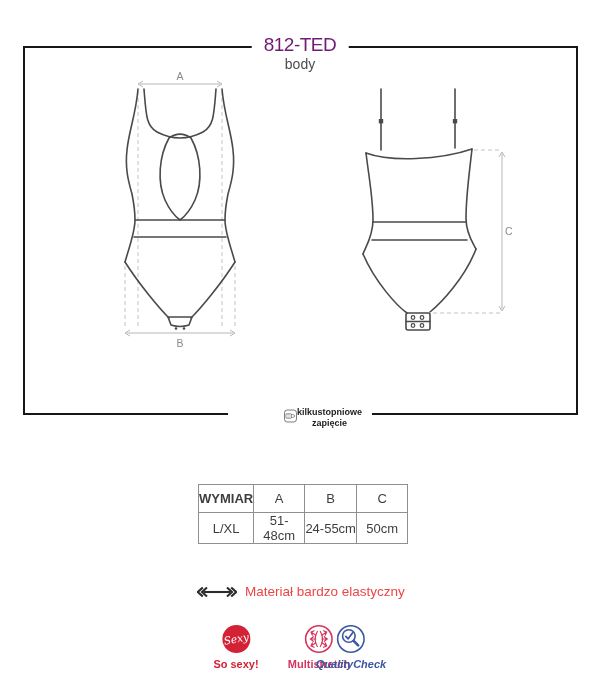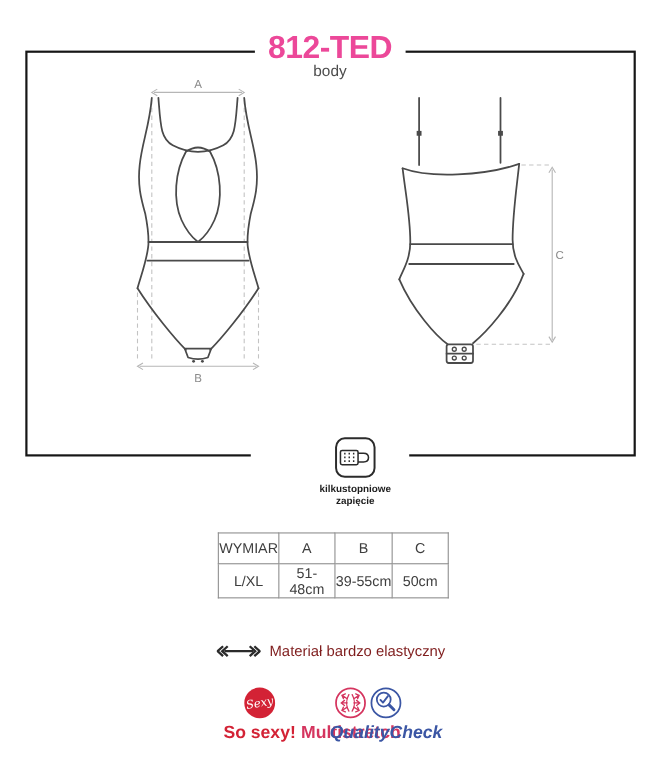--- a/index.html
+++ b/index.html
@@ -6,54 +6,54 @@
   #page{position:relative;width:600px;height:693px;background:#ffffff;
         font-family:"Liberation Sans",sans-serif;overflow:hidden;}
 
   
   #frame{position:absolute;left:23px;top:46px;width:551px;height:365px;
          border:2px solid #161616;z-index:0;}
 
   
   .title-block{position:absolute;left:300px;top:31px;transform:translateX(-50%);
                background:#fff;padding:0 12px;text-align:center;z-index:2;}
-  .title-block .title{font-size:29px;font-weight:bold;color:#ec4899;
+  .title-block .title{font-size:19px;font-weight:normal;color:#701a75;
                       letter-spacing:-0.5px;line-height:27px;white-space:nowrap;}
   .title-block .subtitle{font-size:14px;color:#4c4c4c;line-height:12px;}
 
   .drawing{position:absolute;z-index:1;}
   #front-view{left:115px;top:70px;}
   #back-view{left:355px;top:82px;}
 
   
   .features{position:absolute;left:300px;top:397px;transform:translateX(-50%);
             display:flex;gap:26px;background:#fff;padding:0 10px;z-index:2;}
-  .feature{display:flex;flex-direction:column;align-items:center;width:78px;margin-left:46px;}
+  .feature{display:flex;flex-direction:row;align-items:center;width:78px;margin-left:46px;}
   .feature .flabel{margin-top:4px;font-size:9px;font-weight:bold;color:#1d1d1d;
                    text-align:center;line-height:1.25;}
 
   
   table.size-table{position:absolute;left:198px;top:484px;border-collapse:collapse;z-index:1;}
   .size-table th,.size-table td{border:1px solid #8f8f8f;text-align:center;
        font-weight:400;font-size:13px;color:#3e3e3e;padding:0;}
   .size-table th{height:27px;}
   .size-table td{height:30px;}
-  .size-table .c0{width:54px;} .size-table .c1{width:50px;}
+  .size-table .c0{width:54px;font-weight:bold;} .size-table .c1{width:50px;}
   .size-table .c2{width:51px;} .size-table .c3{width:50px;}
 
   
   .material{position:absolute;left:197px;top:584px;display:flex;align-items:center;
             gap:8px;z-index:1;}
-  .material .mlabel{font-size:13.5px;color:#7f1d1d;}
+  .material .mlabel{font-size:13.5px;color:#ef4444;}
 
   
   .badge{position:absolute;top:624px;transform:translateX(-50%);display:flex;
          flex-direction:column;align-items:center;z-index:1;}
   #badge-sexy{left:236px;} #badge-multistretch{left:295px;margin-left:24px;} #badge-quality{left:351px;}
-  .badge .blabel{margin-top:4px;font-size:16px;font-weight:bold;white-space:nowrap;}
+  .badge .blabel{margin-top:4px;font-size:11px;font-weight:bold;white-space:nowrap;}
   #badge-sexy .blabel{color:#d32235;}
   #badge-multistretch .blabel{color:#d5355f;}
   #badge-quality .blabel{color:#3b56a4;font-style:italic;}
 </style>
 </head>
 <body>
 
 <div id="page">
 
   <div id="frame"></div>
@@ -153,21 +153,21 @@
     <tbody>
         <tr>
       <th class="c0">WYMIAR</th>
       <th class="c1">A</th>
       <th class="c2">B</th>
       <th class="c3">C</th>
     </tr>
     <tr>
       <td>L/XL</td>
       <td>51-48cm</td>
-      <td>39-55cm</td>
+      <td>24-55cm</td>
       <td>50cm</td>
     </tr>
   </tbody>
     </table>
 
   <div class="material">
     <svg width="40" height="14" viewBox="0 0 40 14">
       <g stroke="#2b2b2b" stroke-width="2.1" fill="none" stroke-linejoin="miter">
         <path d="M 7,7 L 33,7"></path>
         <path d="M 10,2.5 L 5,7 L 10,11.5"></path>

